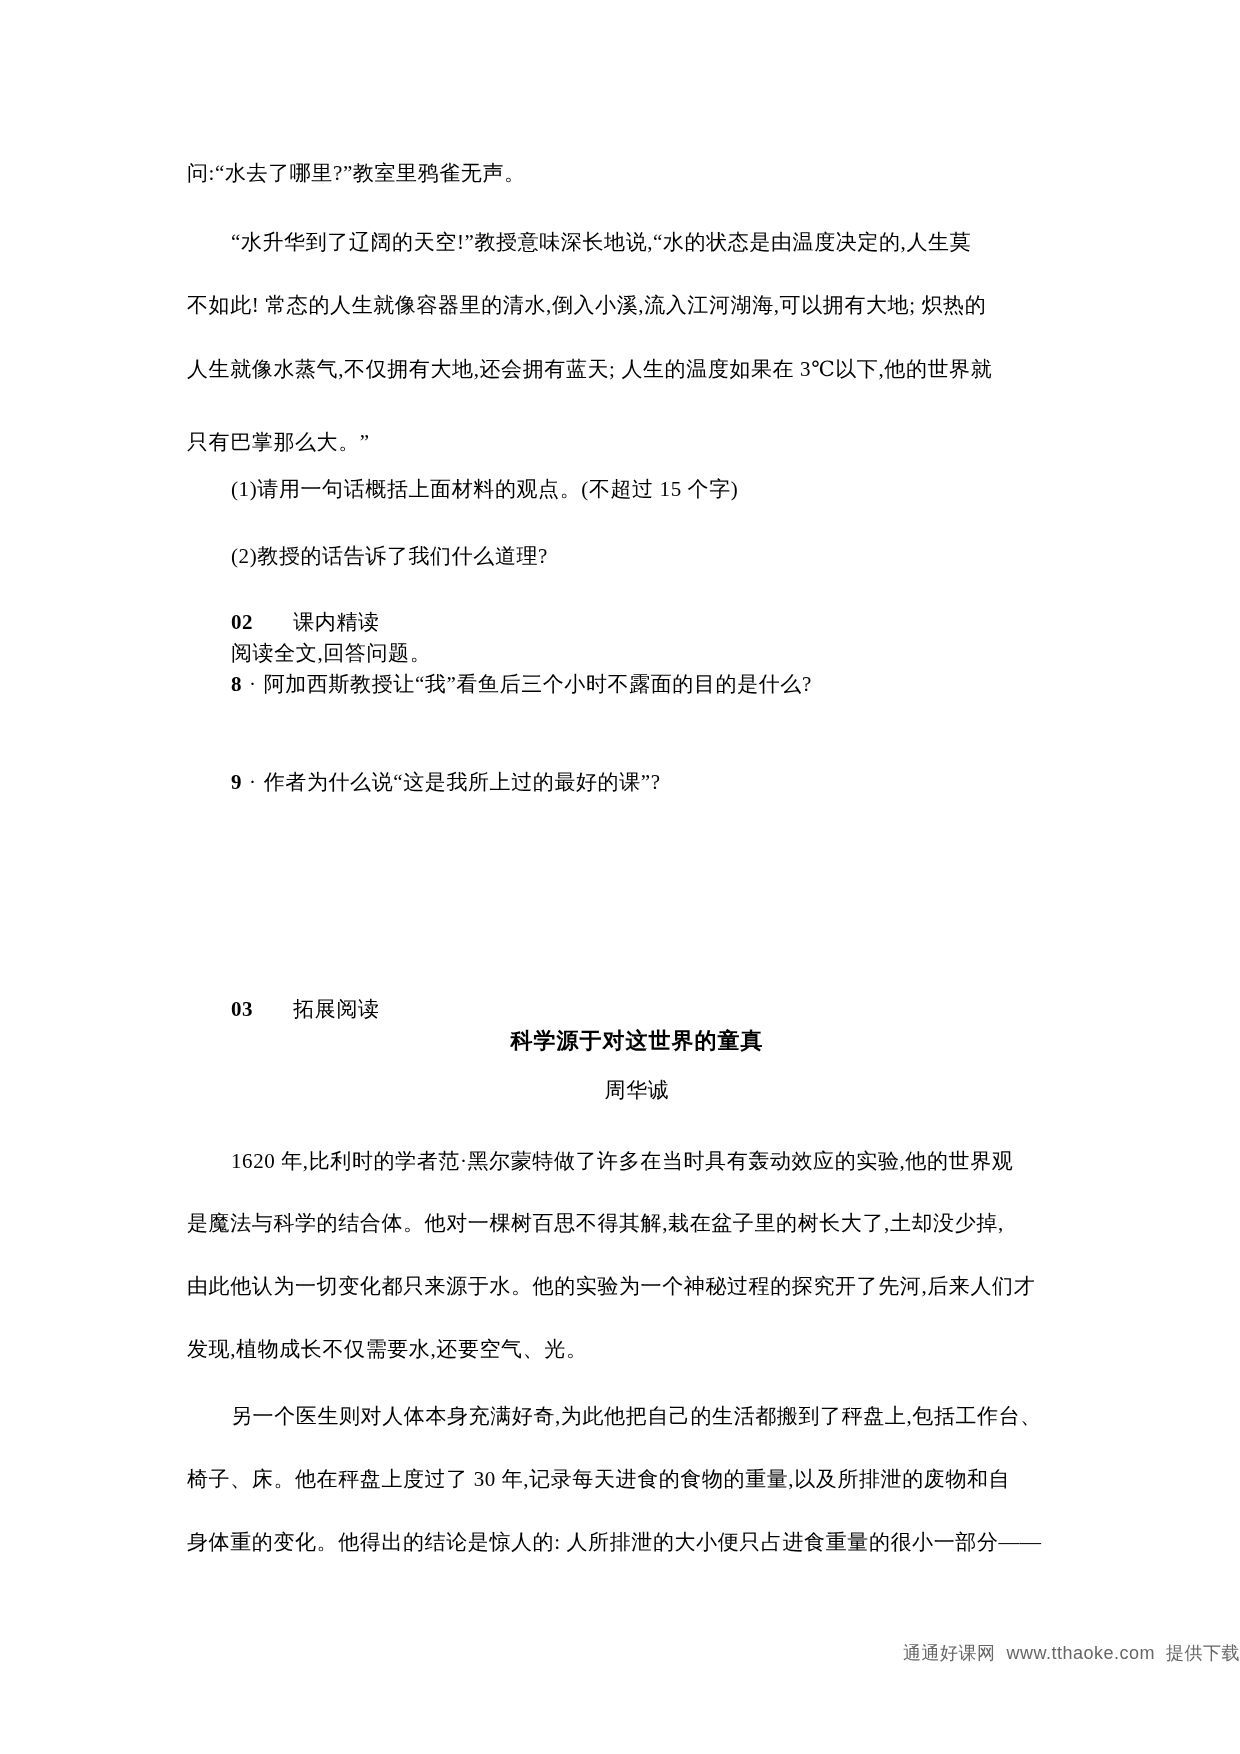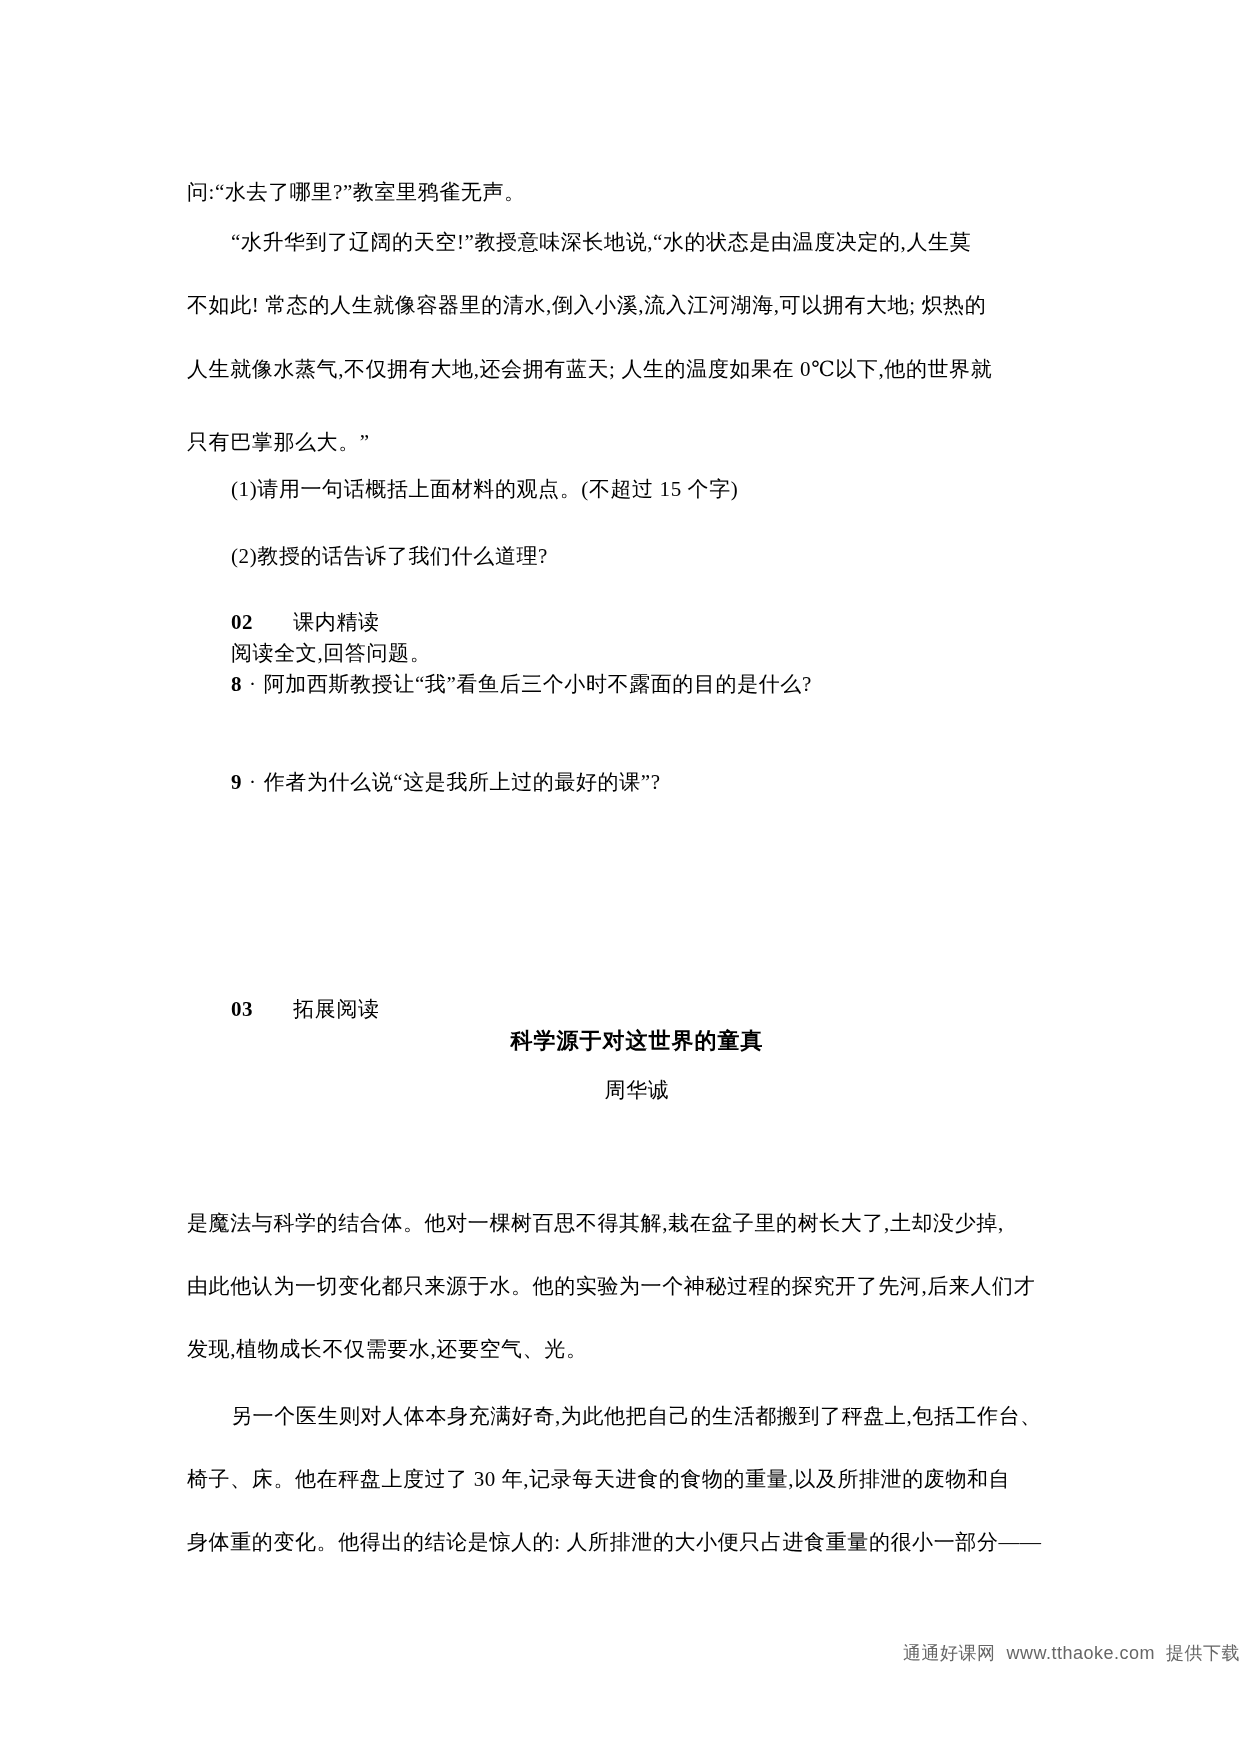--- a/index.html
+++ b/index.html
@@ -46,21 +46,21 @@
     top: 1641px;
     width: 1240px;
     text-align: right;
     font-size: 18px;
     color: #666666;
     font-family: "Liberation Sans", "DejaVu Sans", sans-serif;
     letter-spacing: 0.5px;
     white-space: pre;
   }
   
-  .y-intro1 { top: 179px; }
+  .y-intro1 { top: 160px; }
   .y-intro2 { top: 229px; }
   .y-intro3 { top: 292px; }
   .y-intro4 { top: 356px; }
   .y-intro5 { top: 429px; }
   .y-sub1   { top: 476px; }
   .y-sub2   { top: 543px; }
   .y-s02    { top: 609px; }
   .y-instr  { top: 640px; }
   .y-q8     { top: 671px; }
   .y-q9     { top: 769px; }
@@ -77,21 +77,21 @@
   .y-p2l3   { top: 1529px; }
 </style>
 </head>
 <body>
 
 <div class="page">
 
   <div class="line y-intro1">问:“水去了哪里?”教室里鸦雀无声。</div>
   <div class="line y-intro2 ind2">“水升华到了辽阔的天空!”教授意味深长地说,“水的状态是由温度决定的,人生莫</div>
   <div class="line y-intro3">不如此! 常态的人生就像容器里的清水,倒入小溪,流入江河湖海,可以拥有大地; 炽热的</div>
-  <div class="line y-intro4">人生就像水蒸气,不仅拥有大地,还会拥有蓝天; 人生的温度如果在 0℃以下,他的世界就</div>
+  <div class="line y-intro4">人生就像水蒸气,不仅拥有大地,还会拥有蓝天; 人生的温度如果在 3℃以下,他的世界就</div>
   <div class="line y-intro5">只有巴掌那么大。”</div>
 
   <div class="line y-sub1 ind2">(1)请用一句话概括上面材料的观点。(不超过 15 个字)</div>
   <div class="line y-sub2 ind2">(2)教授的话告诉了我们什么道理?</div>
 
   <div class="line y-s02 ind2">
     <span class="secnum">02</span><span class="sectitle">课内精读</span>
   </div>
   <div class="line y-instr ind2">阅读全文,回答问题。</div>
 
@@ -102,20 +102,21 @@
     <span class="qnum">9</span><span class="qdot">·</span><span>作者为什么说“这是我所上过的最好的课”?</span>
   </div>
 
   <div class="line y-s03 ind2">
     <span class="secnum">03</span><span class="sectitle">拓展阅读</span>
   </div>
 
   <div class="line y-author center">周华诚</div>
   <div class="line y-title center article-title">科学源于对这世界的童真</div>
 
+  <div class="line y-p1l1 ind2">1620 年,比利时的学者范·黑尔蒙特做了许多在当时具有轰动效应的实验,他的世界观</div>
   <div class="line y-p1l2">是魔法与科学的结合体。他对一棵树百思不得其解,栽在盆子里的树长大了,土却没少掉,</div>
   <div class="line y-p1l3">由此他认为一切变化都只来源于水。他的实验为一个神秘过程的探究开了先河,后来人们才</div>
   <div class="line y-p1l4">发现,植物成长不仅需要水,还要空气、光。</div>
 
   <div class="line y-p2l1 ind2">另一个医生则对人体本身充满好奇,为此他把自己的生活都搬到了秤盘上,包括工作台、</div>
   <div class="line y-p2l2">椅子、床。他在秤盘上度过了 30 年,记录每天进食的食物的重量,以及所排泄的废物和自</div>
   <div class="line y-p2l3">身体重的变化。他得出的结论是惊人的: 人所排泄的大小便只占进食重量的很小一部分——</div>
 
   <div class="footer">通通好课网  www.tthaoke.com  提供下载</div>
 

